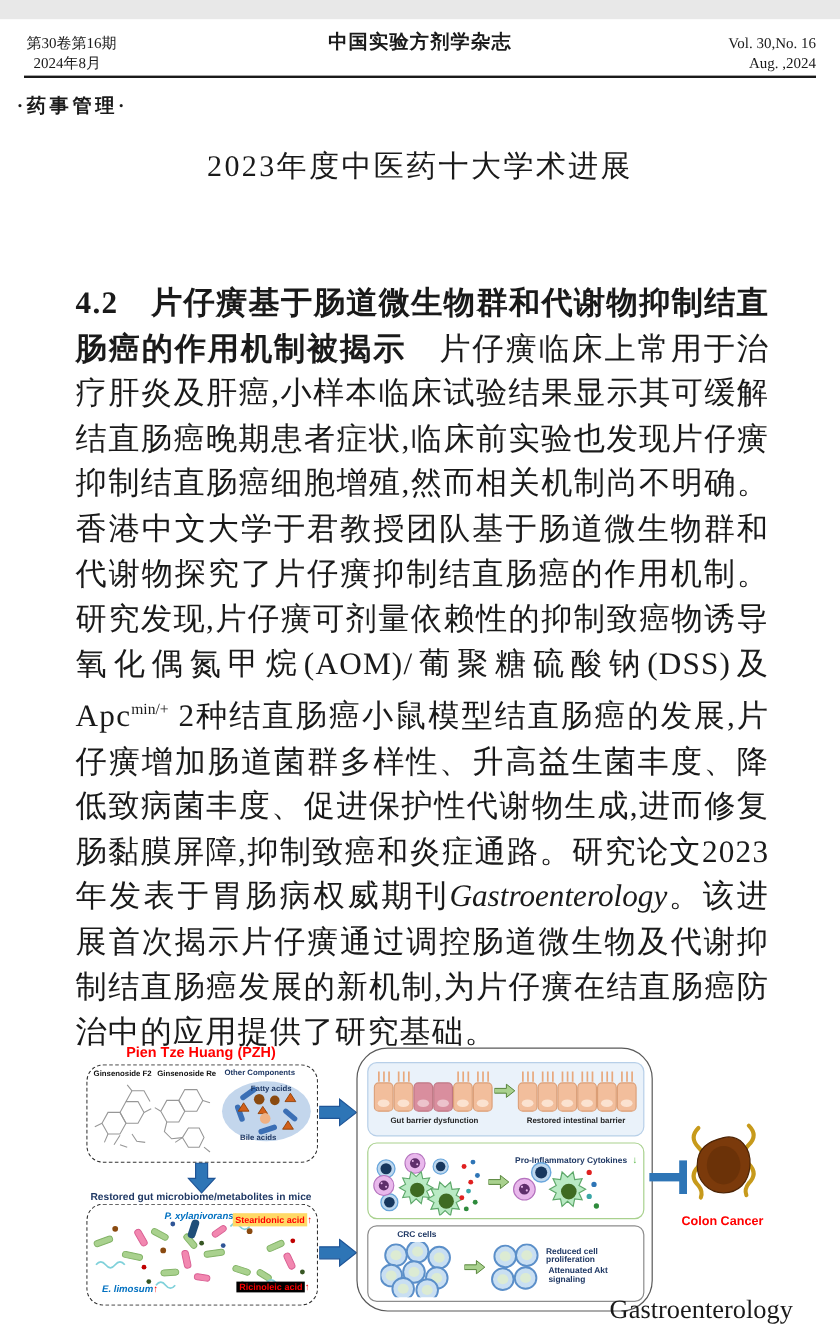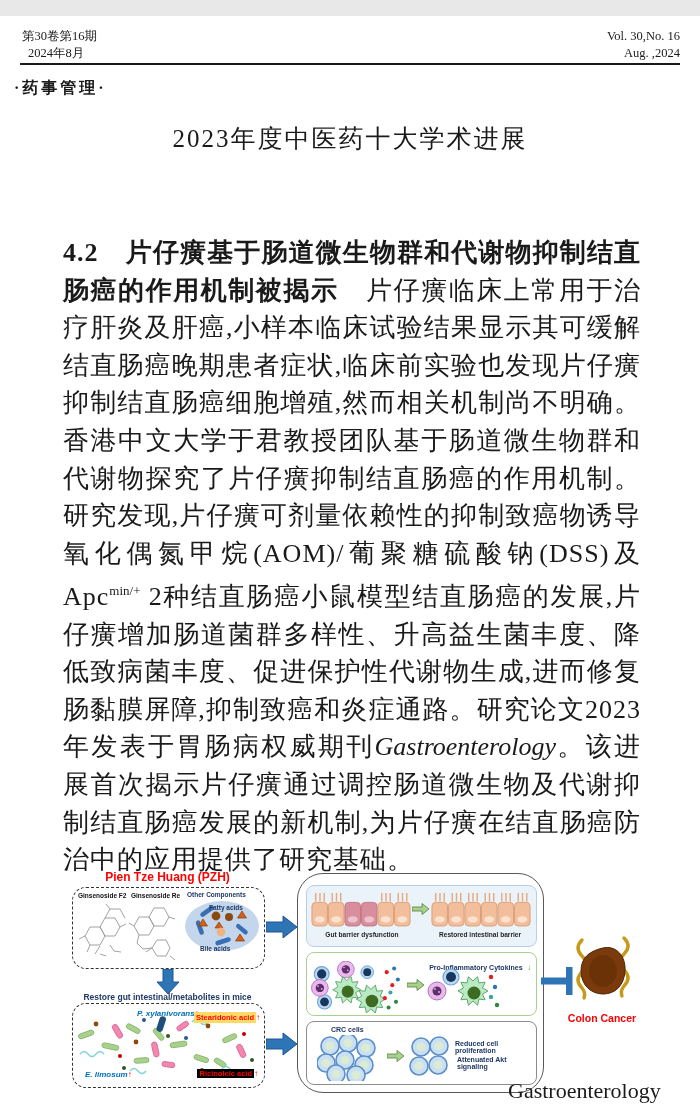--- a/index.html
+++ b/index.html
@@ -53,20 +53,21 @@
 </head>
 <body>
 
 <div class="page">
 
   <div class="hdr-left">
     <div>第30卷第16期</div>
     <div class="l2">2024年8月</div>
   </div>
   <div class="hdr-center">
+    <div class="hdr-cn">中国实验方剂学杂志</div>
   </div>
   <div class="hdr-right">
     <div>Vol. 30,No. 16</div>
     <div>Aug. ,2024</div>
   </div>
   <div class="hdr-rule"></div>
   <div class="section-label">·药事管理·</div>
 
   <div class="article-title">2023年度中医药十大学术进展</div>
 
@@ -121,21 +122,21 @@
       <span class="abs lab comp-lab navy" style="left:127px;top:57px;">Bile acids</span>
     </div>
 
     <svg class="abs" style="left:266px;top:51px;" width="32" height="24" viewBox="0 0 32 24">
       <polygon points="0,7 17,7 17,1 31,12 17,23 17,17 0,17" fill="#2E75B6" stroke="#1F5597" stroke-width="1"></polygon>
     </svg>
     <svg class="abs" style="left:156px;top:105px;" width="24" height="26" viewBox="0 0 24 26">
       <polygon points="7,0 17,0 17,13 23,13 12,25 1,13 7,13" fill="#2E75B6" stroke="#1F5597" stroke-width="1"></polygon>
     </svg>
 
-    <div class="abs restore-cap">Restore gut intestinal/metabolites in mice</div>
+    <div class="abs restore-cap">Restored gut microbiome/metabolites in mice</div>
     <div class="abs dash-box box2">
       <svg class="abs" style="left:3px;top:10px;" width="184" height="62" viewBox="0 0 184 62">
         <g fill="#A9D18E" stroke="#82B366" stroke-width="0.8">
           <rect x="2" y="18" width="16" height="5" rx="2.5" transform="rotate(-20 10 20)"></rect>
           <rect x="26" y="30" width="17" height="5" rx="2.5" transform="rotate(12 34 32)"></rect>
           <rect x="50" y="12" width="15" height="5" rx="2.5" transform="rotate(28 57 14)"></rect>
           <rect x="94" y="28" width="17" height="5" rx="2.5" transform="rotate(-8 102 30)"></rect>
           <rect x="118" y="42" width="15" height="5" rx="2.5" transform="rotate(18 125 44)"></rect>
           <rect x="146" y="22" width="15" height="5" rx="2.5" transform="rotate(-24 153 24)"></rect>
           <rect x="58" y="44" width="15" height="5" rx="2.5" transform="rotate(-4 65 46)"></rect>

